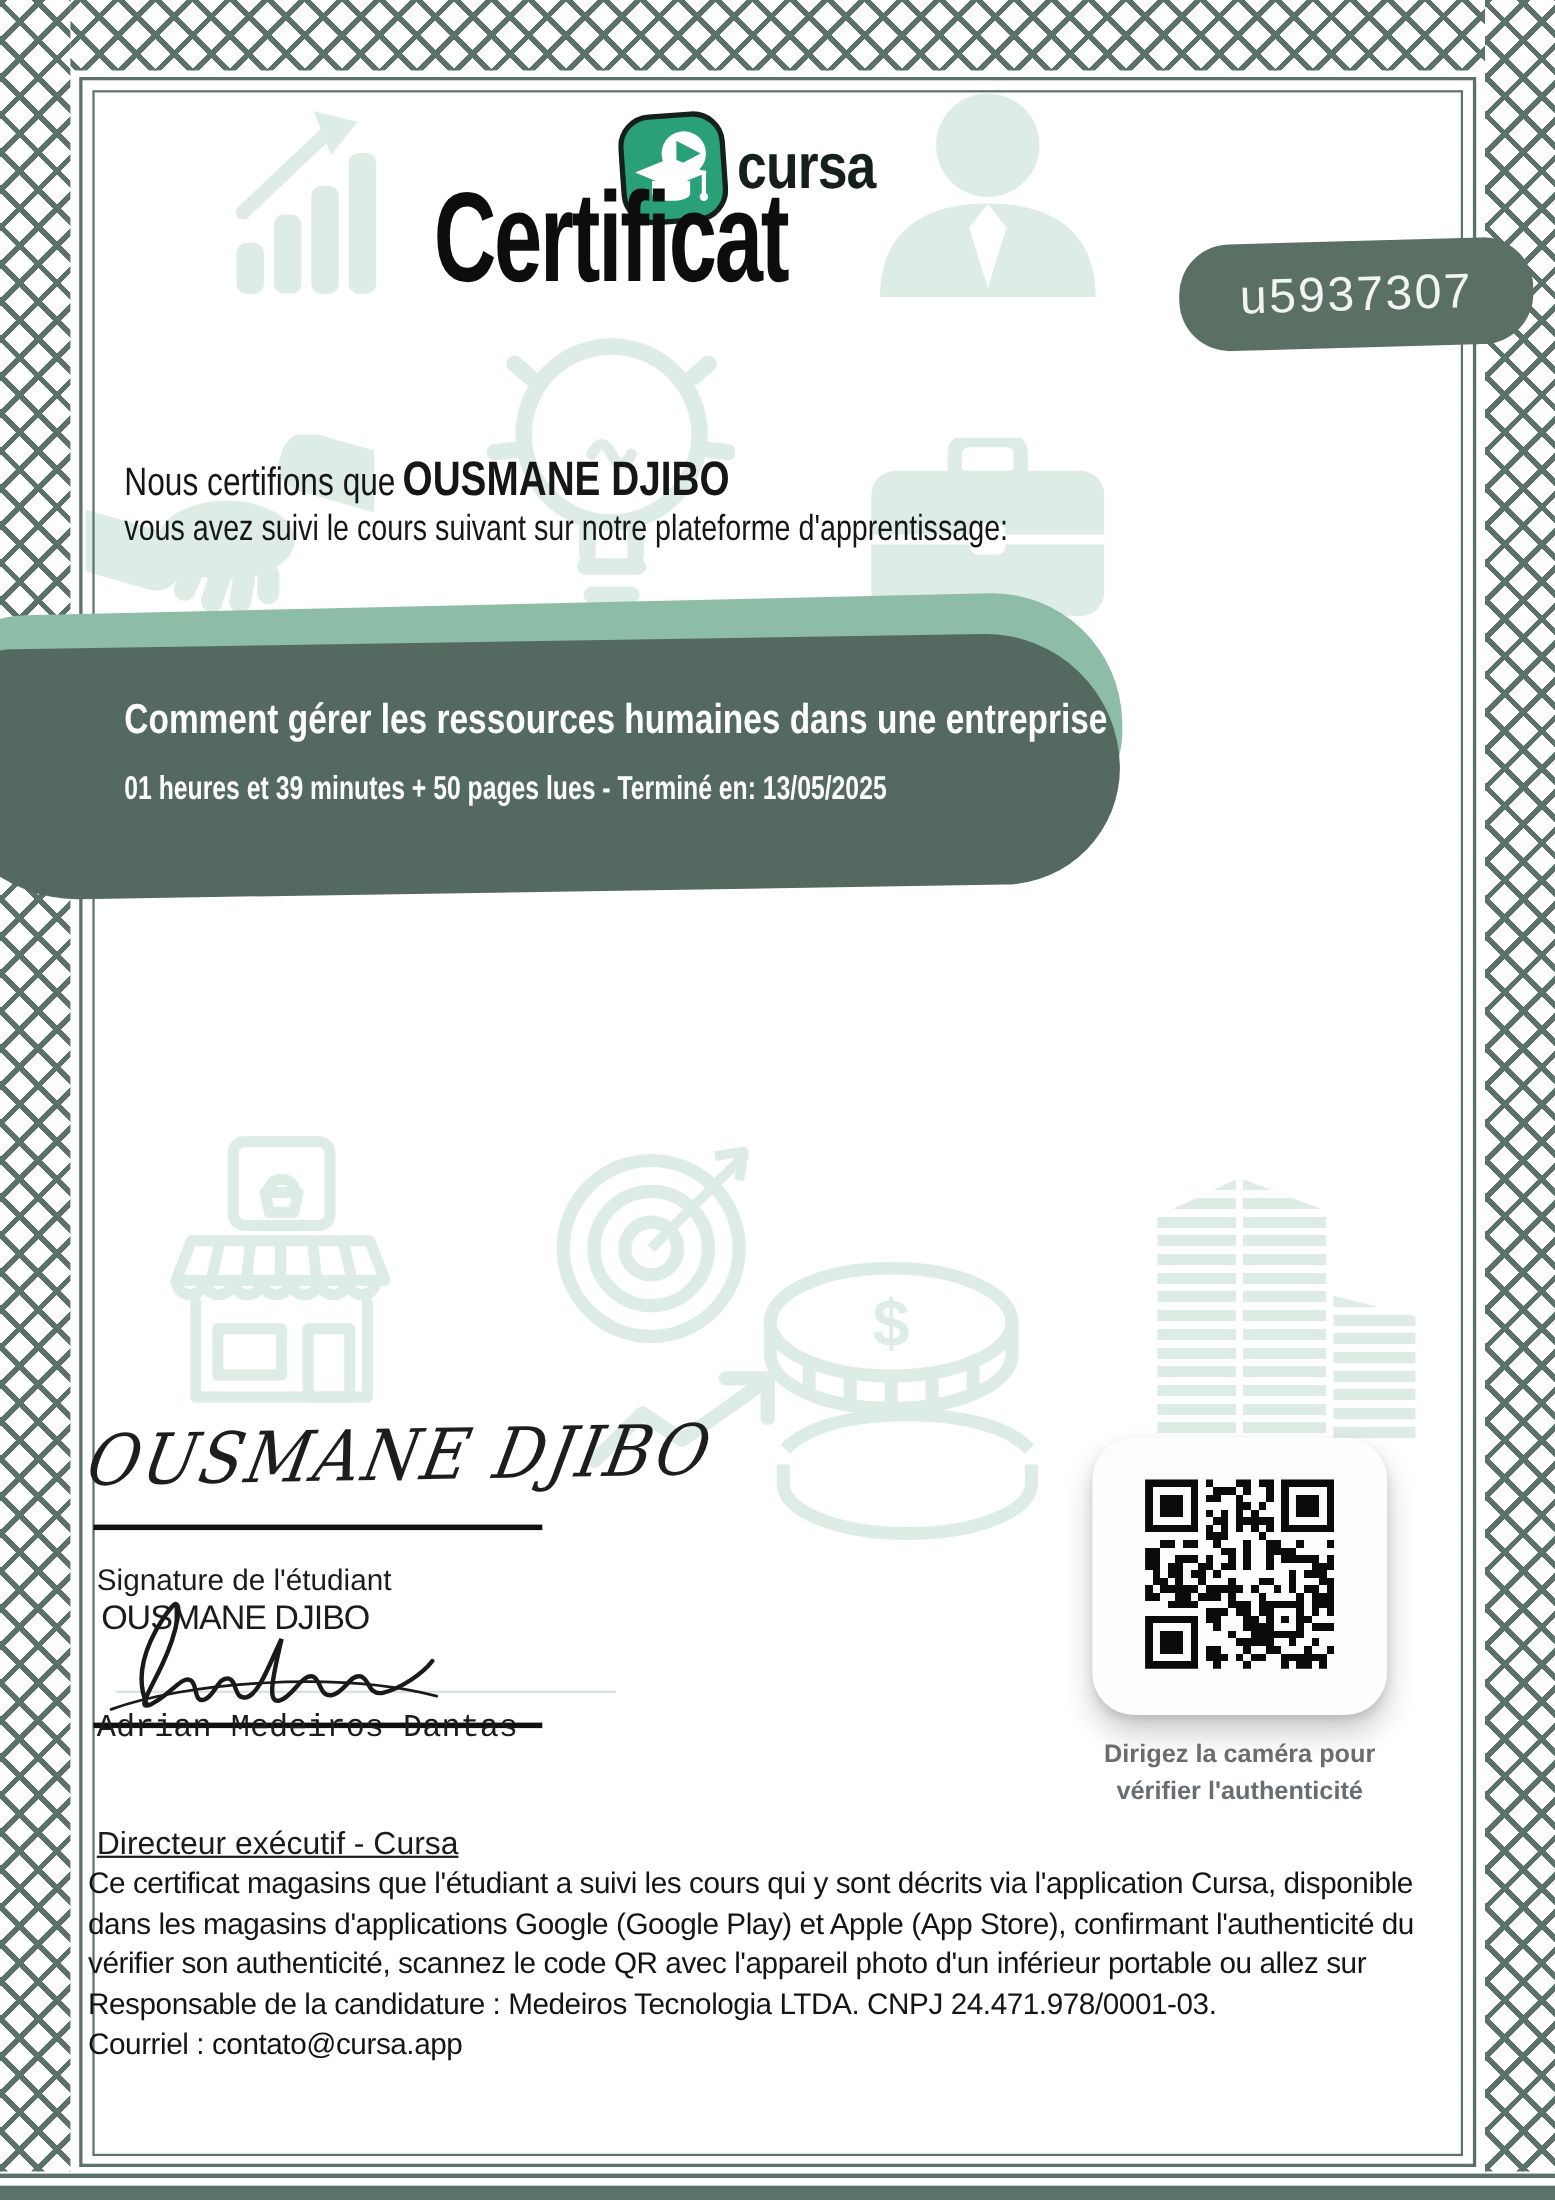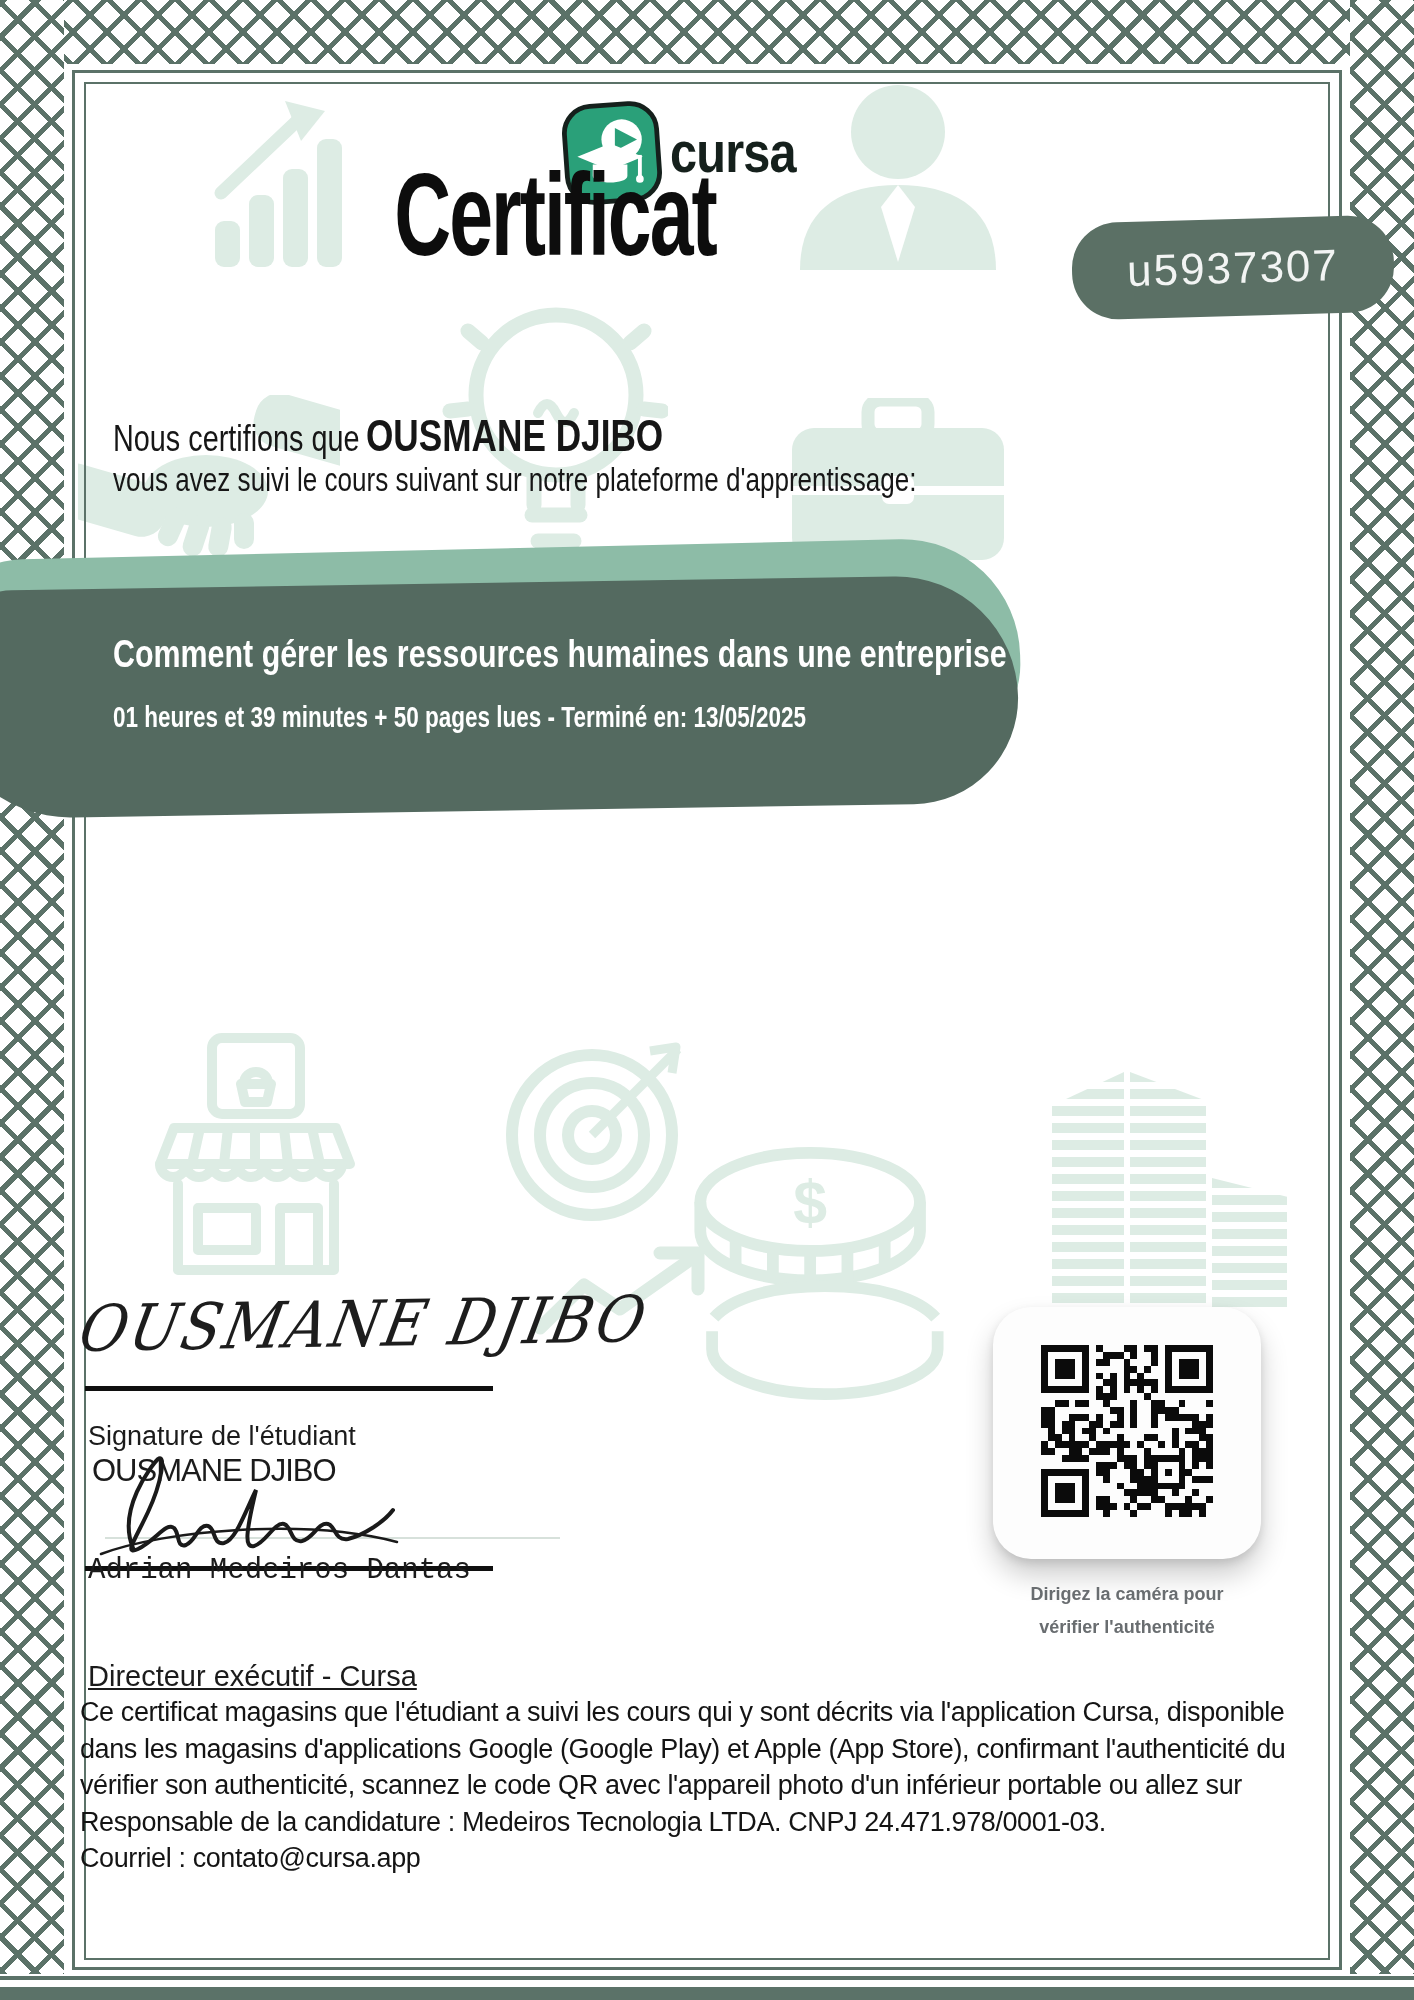--- a/index.html
+++ b/index.html
@@ -58,21 +58,21 @@
               font-size:64px;letter-spacing:3px;color:#1d1d1d;transform:skewX(-12deg) rotate(-1deg) scaleX(.9);
               transform-origin:left top;white-space:nowrap;z-index:5;}
   .sig-line{height:5px;background:#101010;z-index:5;}
   .sig-txt{font-size:29px;font-weight:500;color:#1b1b1b;z-index:5;white-space:nowrap;margin-top:36px;}
   .faint-line{left:105px;top:1537px;width:455px;height:2px;background:#c6d4cc;opacity:.7;z-index:4;}
 
   
   .qr-card{left:993px;top:1307px;width:268px;height:252px;background:#fdfdfd;border-radius:38px;
            box-shadow:0 16px 28px rgba(0,0,0,.20), 0 4px 8px rgba(0,0,0,.10);z-index:4;}
   .qr-code{left:1041px;top:1345px;z-index:5;}
-  .qr-caption{left:955px;top:1578px;width:344px;text-align:center;font-size:18px;font-weight:700;
+  .qr-caption{left:955px;top:1578px;width:344px;text-align:center;font-size:23px;font-weight:700;
               color:#696d70;line-height:33px;z-index:5;}
 
   
   .footer{left:80px;top:1694px;z-index:5;font-size:27px;letter-spacing:-.4px;line-height:36.6px;
           color:#141414;white-space:nowrap;}
 </style>
 </head>
 <body>
 
 <div class="page">

